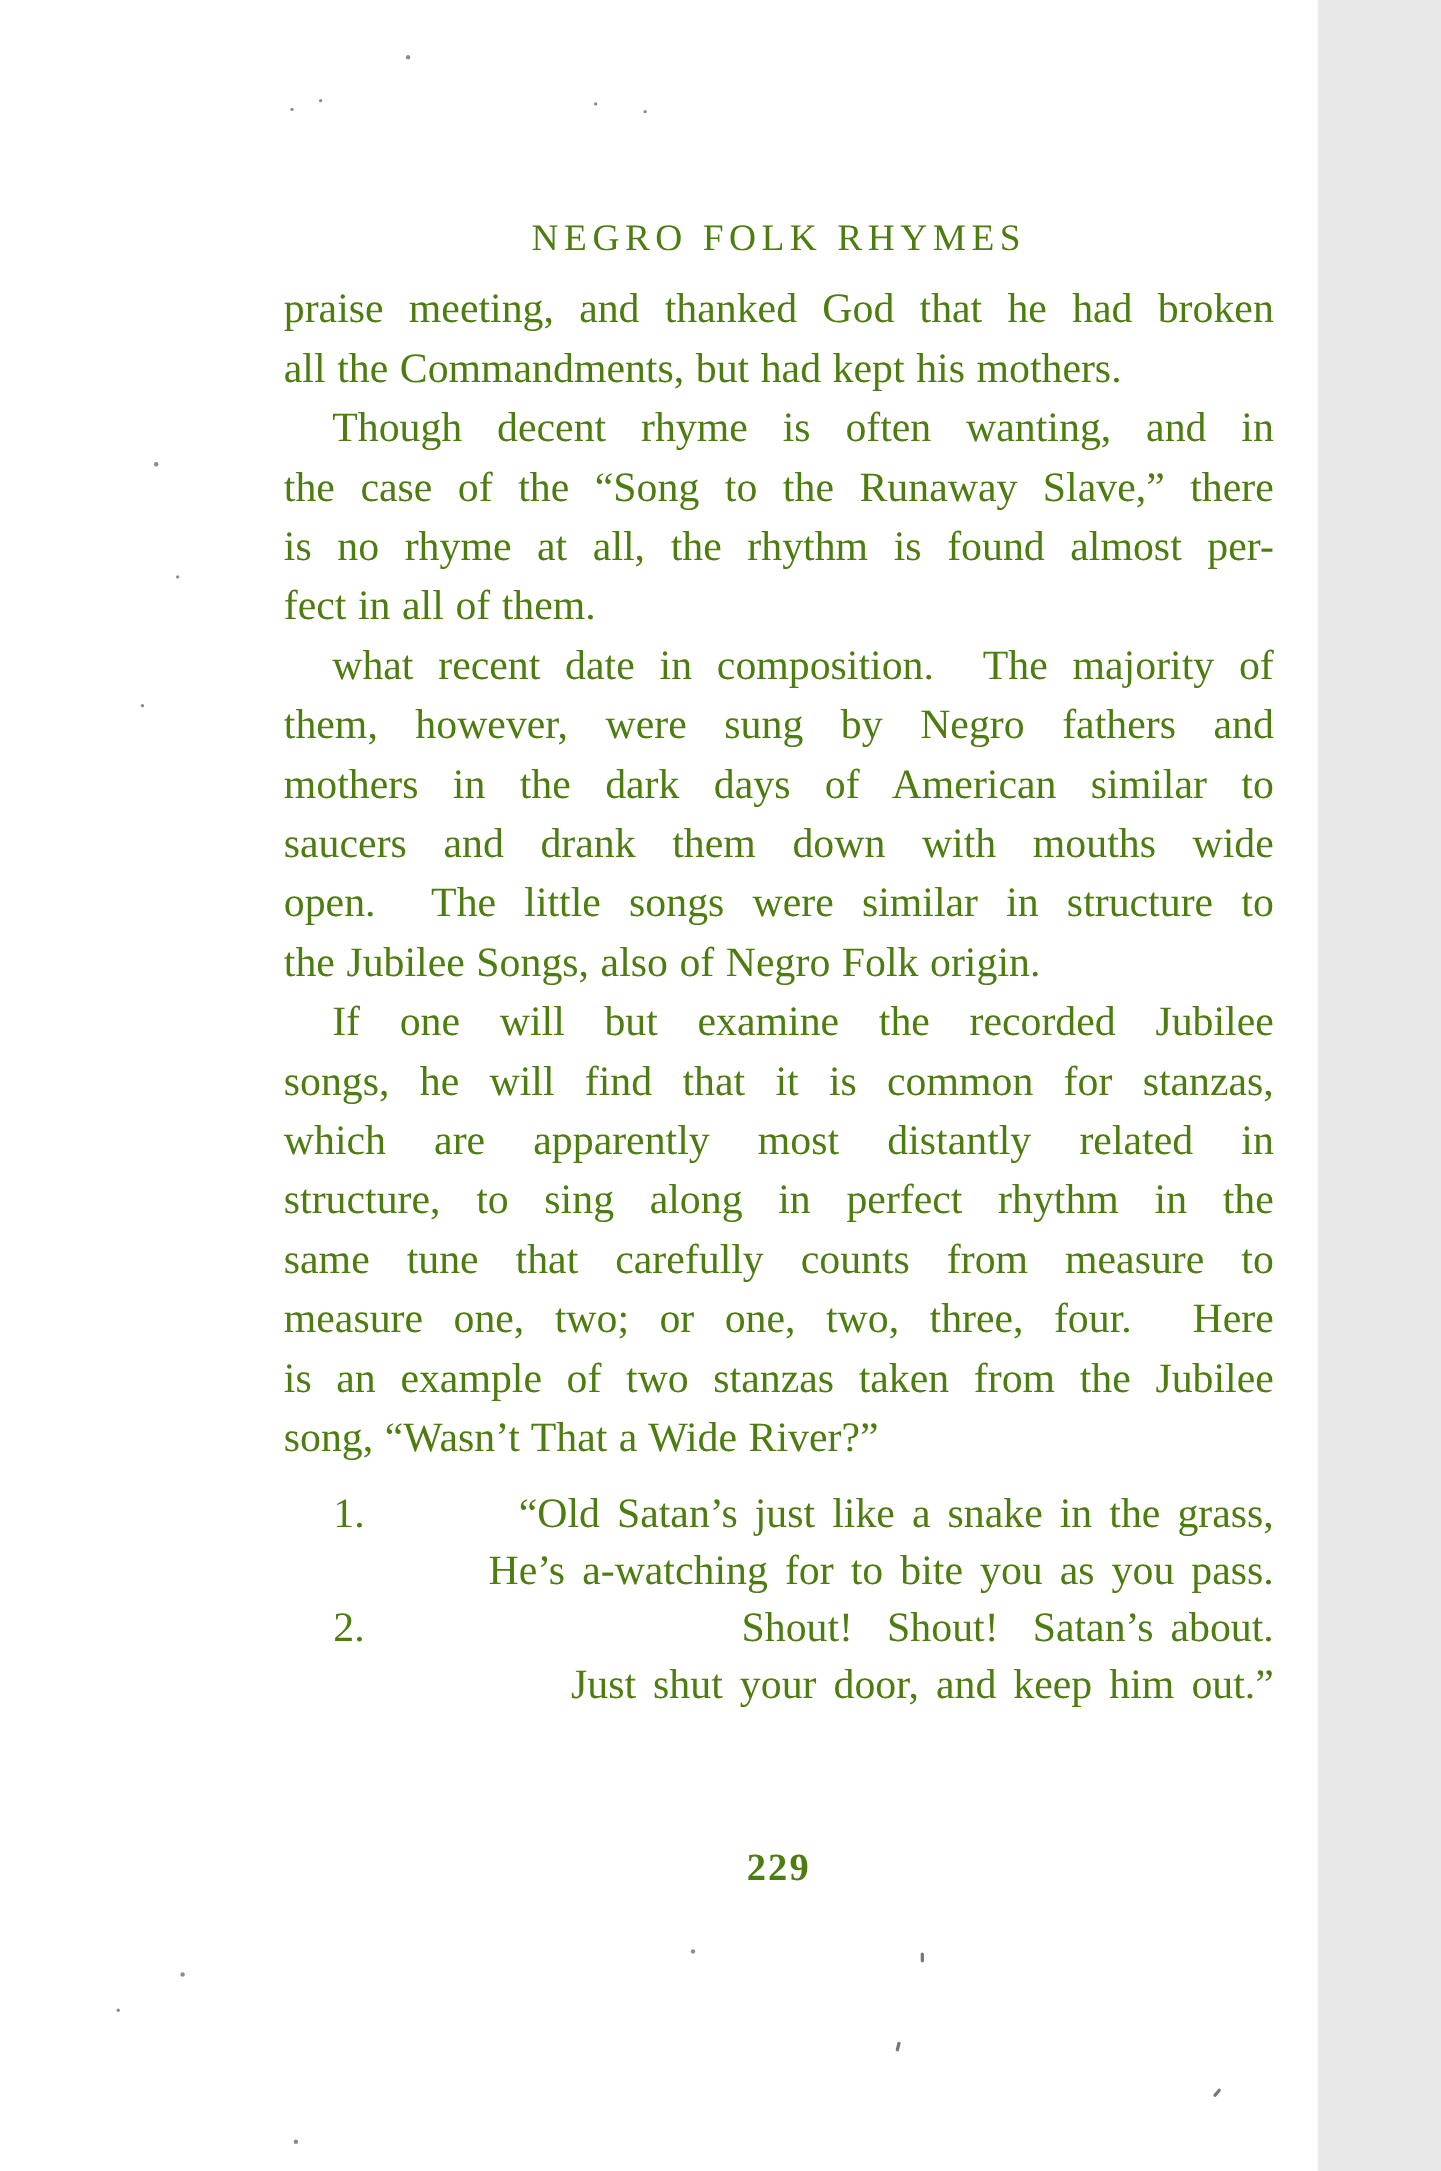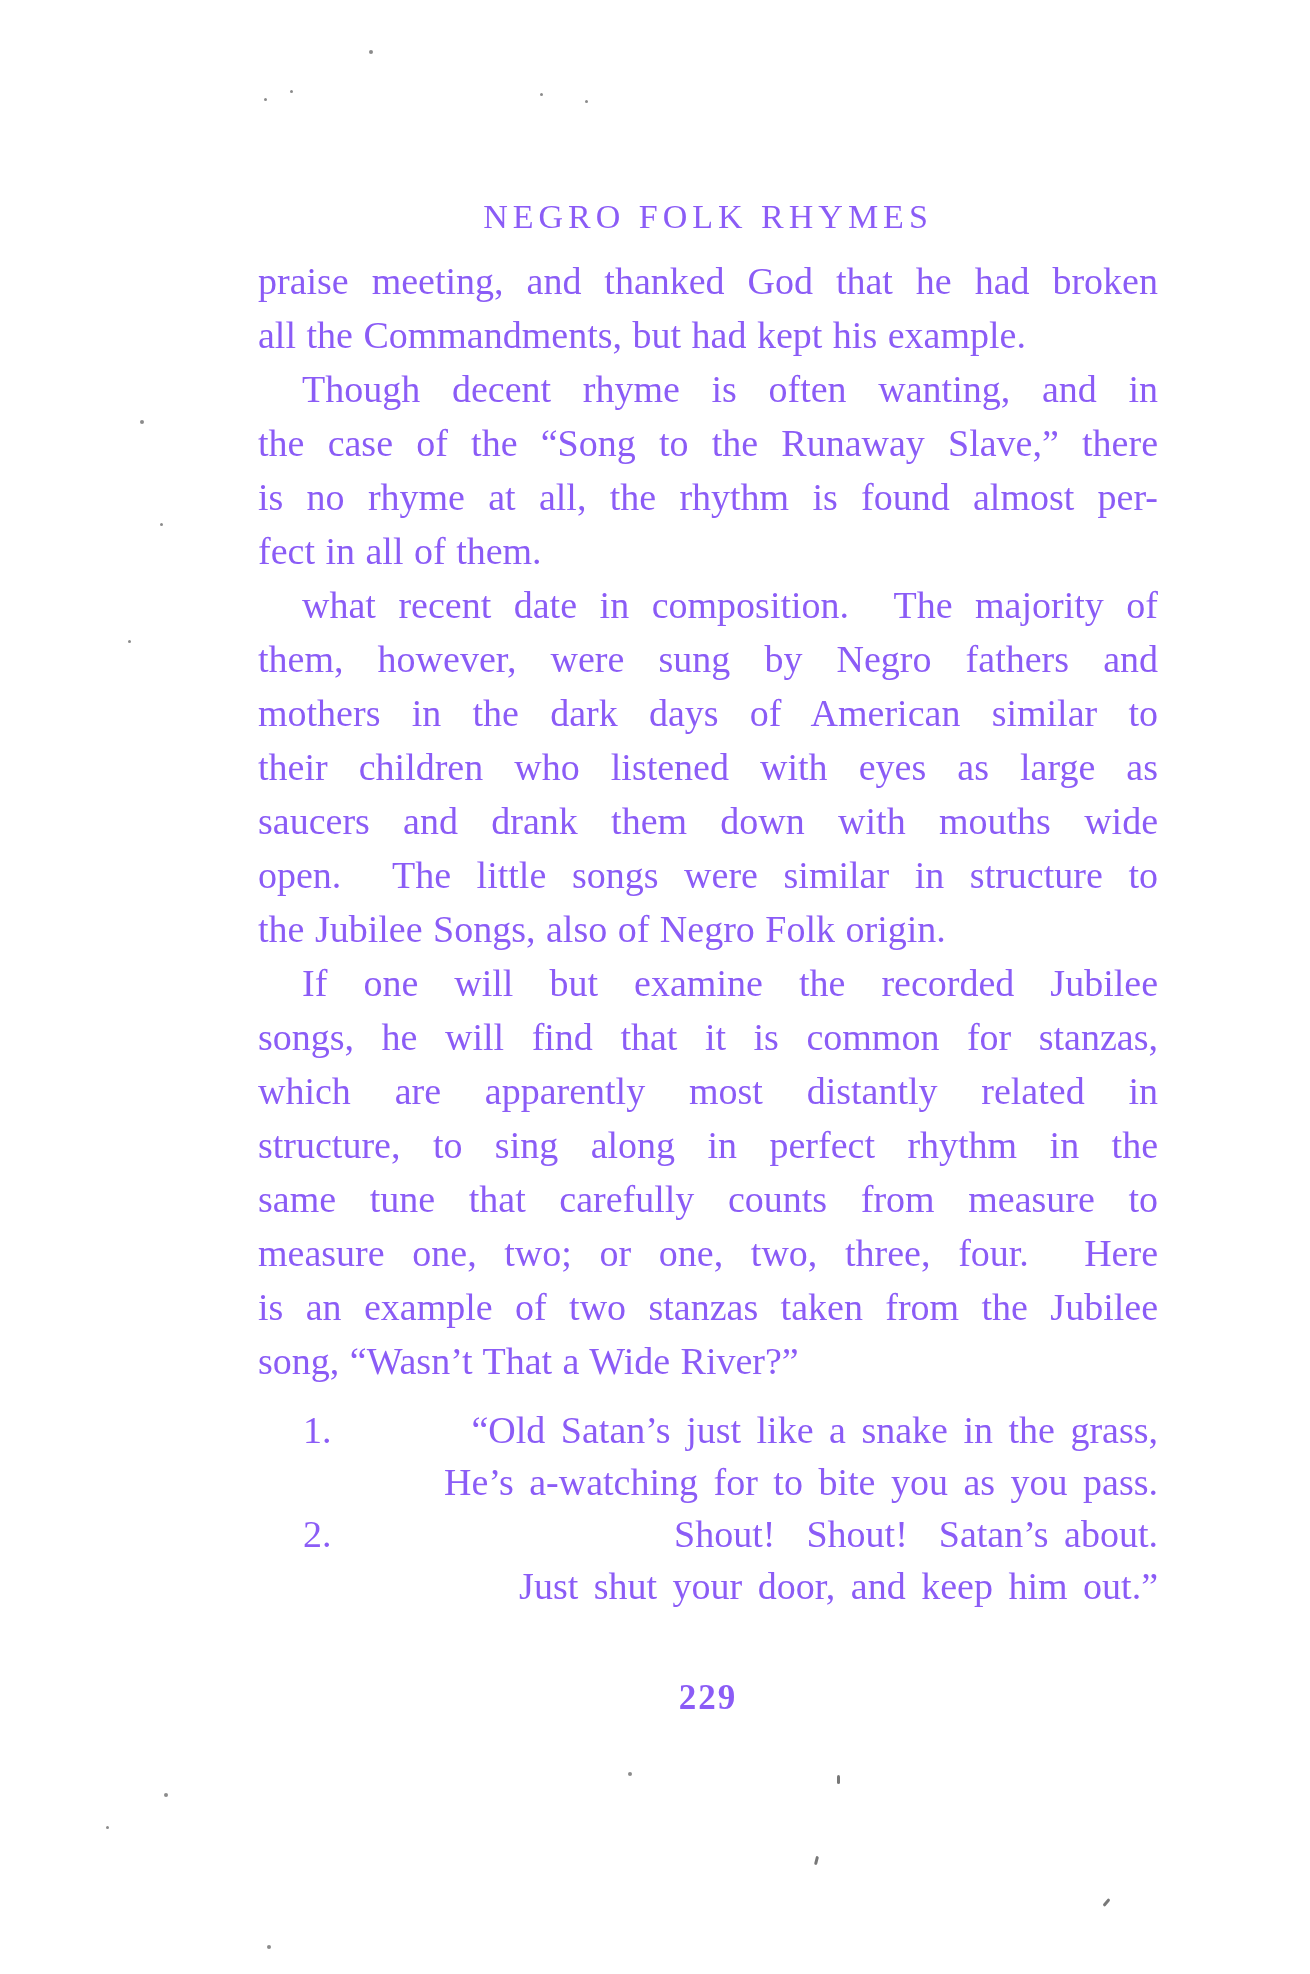--- a/index.html
+++ b/index.html
@@ -1,22 +1,22 @@
 <!DOCTYPE html>
 <html><head>
 <meta charset="utf-8">
 <style>
   html, body { margin: 0; padding: 0; background: #e8e8e8; }
   .page {
     position: relative;
-    width: 1310px;
+    width: 1198px;
     height: 1974px;
     background: #ffffff;
     font-family: "Liberation Serif", "DejaVu Serif", serif;
-    color: #8b5cf6;
+    color: #4d7c0f;
     overflow: hidden;
   }
   .running-header {
     position: absolute;
     top: 198px;
     left: 258px;
     width: 900px;
     text-align: center;
     font-size: 34px;
     letter-spacing: 5px;
@@ -78,33 +78,32 @@
 <body>
 
 <div class="page">
 
   <div class="running-header">NEGRO FOLK RHYMES</div>
 
   <div class="body-text">
     <div>
         <div class="paragraph">
           <div class="line">praise meeting, and thanked God that he had broken</div>
-          <div class="line last">all the Commandments, but had kept his example.</div>
+          <div class="line last">all the Commandments, but had kept his mothers.</div>
         </div>
         <div class="paragraph indent">
           <div class="line">Though decent rhyme is often wanting, and in</div>
           <div class="line">the case of the “Song to the Runaway Slave,” there</div>
           <div class="line">is no rhyme at all, the rhythm is found almost per-</div>
           <div class="line last">fect in all of them.</div>
         </div>
         <div class="paragraph indent">
           <div class="line">what recent date in composition.  The majority of</div>
           <div class="line">them, however, were sung by Negro fathers and</div>
           <div class="line">mothers in the dark days of American similar to</div>
-          <div class="line">their children who listened with eyes as large as</div>
           <div class="line">saucers and drank them down with mouths wide</div>
           <div class="line">open.  The little songs were similar in structure to</div>
           <div class="line last">the Jubilee Songs, also of Negro Folk origin.</div>
         </div>
         <div class="paragraph indent">
           <div class="line">If one will but examine the recorded Jubilee</div>
           <div class="line">songs, he will find that it is common for stanzas,</div>
           <div class="line">which are apparently most distantly related in</div>
           <div class="line">structure, to sing along in perfect rhythm in the</div>
           <div class="line">same tune that carefully counts from measure to</div>

